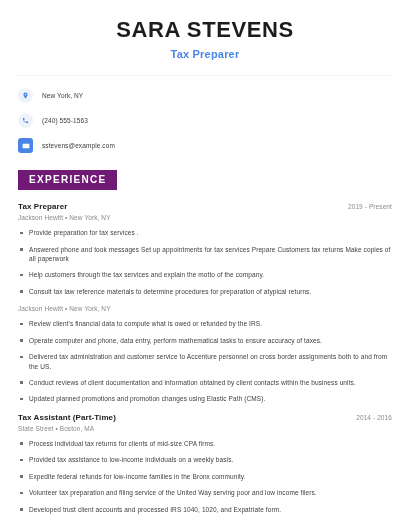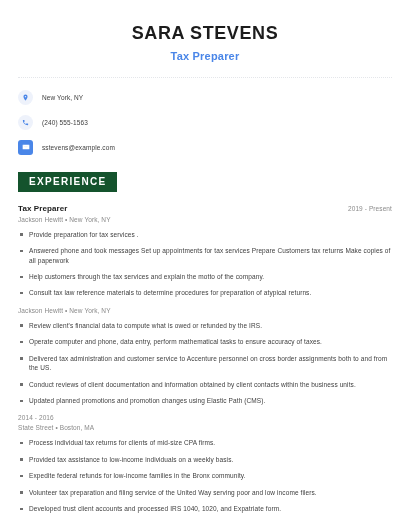--- a/index.html
+++ b/index.html
@@ -23,26 +23,26 @@
     box-sizing: border-box;
     padding: 0 18px;
   }
 
   
   .header {
     padding-top: 18px;
     text-align: center;
   }
   .name {
-    font-size: 18px;
+    font-size: 22px;
     font-weight: bold;
     letter-spacing: 0.6px;
     color: #1c1c1c;
     line-height: 1.1;
-    margin: 6px;
+    margin: 0;
   }
   .job-title {
     font-size: 11px;
     font-weight: bold;
     color: #4a86e8;
     margin-top: 6px;
     letter-spacing: 0.2px;
   }
 
   .divider {
@@ -78,21 +78,21 @@
   .contact-icon svg { display: block; }
   .contact-text {
     font-size: 6.5px;
     color: #3d3d3d;
     letter-spacing: 0.1px;
   }
 
   
   .section-badge {
     display: inline-block;
-    background: #14532d;
+    background: #701a75;
     color: #ffffff;
     font-size: 10px;
     font-weight: bold;
     letter-spacing: 1.3px;
     padding: 5px 11px 5px 11px;
     line-height: 1;
   }
   .badge-wrap {
     margin-top: 16px;
   }
@@ -220,20 +220,21 @@
         <li>Review client's financial data to compute what is owed or refunded by the IRS.</li>
         <li>Operate computer and phone, data entry, perform mathematical tasks to ensure accuracy of taxes.</li>
         <li>Delivered tax administration and customer service to Accenture personnel on cross border assignments both to and from the US.</li>
         <li>Conduct reviews of client documentation and information obtained by client contacts within the business units.</li>
         <li>Updated planned promotions and promotion changes using Elastic Path (CMS).</li>
       </ul>
     </div>
 
     <div class="entry">
       <div class="entry-head">
+        <span class="entry-role">Tax Assistant (Part-Time)</span>
         <span class="entry-dates">2014 - 2016</span>
       </div>
       <div class="entry-meta">State Street • Boston, MA</div>
       <ul class="bullets">
         <li>Process individual tax returns for clients of mid-size CPA firms.</li>
         <li>Provided tax assistance to low-income individuals on a weekly basis.</li>
         <li>Expedite federal refunds for low-income families in the Bronx community.</li>
         <li>Volunteer tax preparation and filing service of the United Way serving poor and low income filers.</li>
         <li>Developed trust client accounts and processed IRS 1040, 1020, and Expatriate form.</li>
       </ul>

